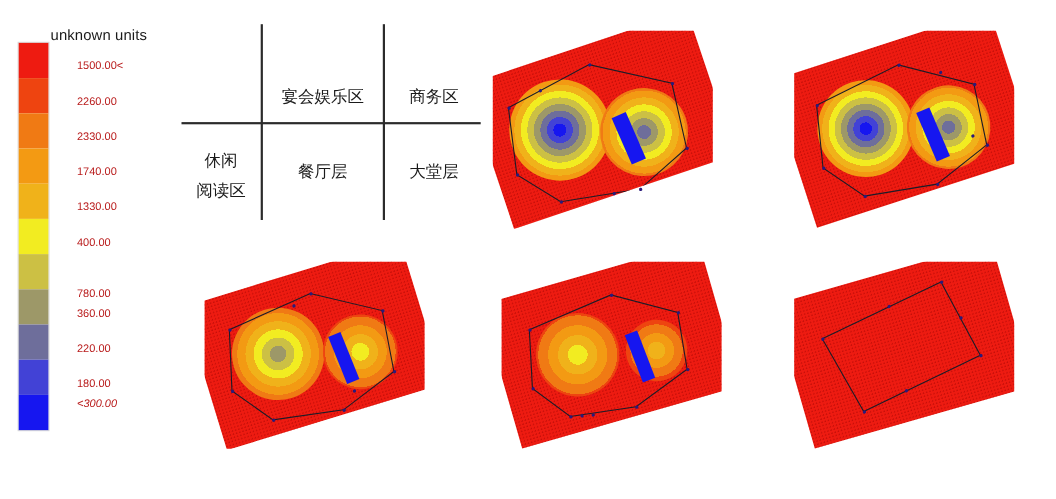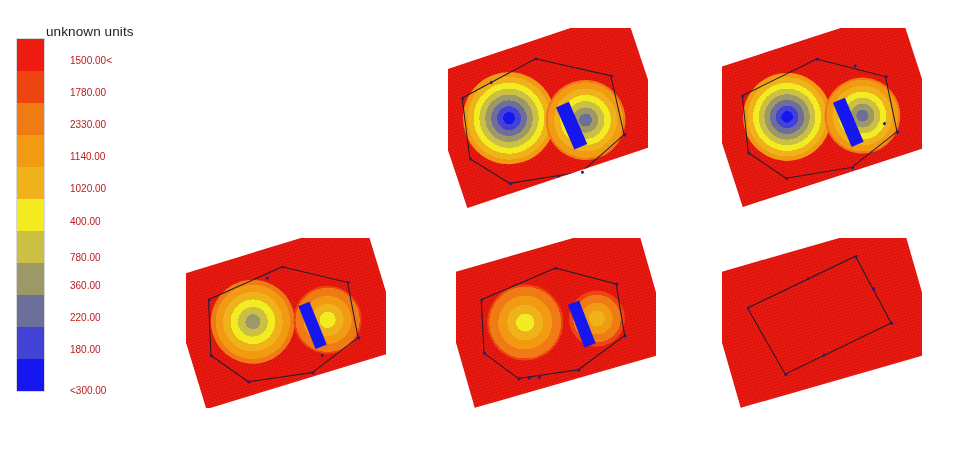--- a/index.html
+++ b/index.html
@@ -83,33 +83,46 @@
         <div class="swatch" style="background: rgb(240, 178, 26);"></div>
         <div class="swatch" style="background: rgb(242, 236, 33);"></div>
         <div class="swatch" style="background: rgb(204, 192, 68);"></div>
         <div class="swatch" style="background: rgb(157, 152, 104);"></div>
         <div class="swatch" style="background: rgb(110, 110, 155);"></div>
         <div class="swatch" style="background: rgb(66, 66, 214);"></div>
         <div class="swatch" style="background: rgb(22, 22, 240);"></div>
       </div>
     <div id="legend-labels">
         <div class="legend-label" style="top: 17.7px;">1500.00&lt;</div>
-        <div class="legend-label" style="top: 49.8818px;">1780.00</div>
+        <div class="legend-label" style="top: 49.8818px;">2260.00</div>
         <div class="legend-label" style="top: 82.0636px;">2330.00</div>
-        <div class="legend-label" style="top: 114.245px;">1140.00</div>
-        <div class="legend-label" style="top: 146.427px;">1020.00</div>
+        <div class="legend-label" style="top: 114.245px;">1740.00</div>
+        <div class="legend-label" style="top: 146.427px;">1330.00</div>
         <div class="legend-label" style="top: 178.609px;">400.00</div>
-        <div class="legend-label" style="top: 215px;">780.00</div>
+        <div class="legend-label" style="top: 225px;">780.00</div>
         <div class="legend-label" style="top: 242.973px;">360.00</div>
         <div class="legend-label" style="top: 275.155px;">220.00</div>
         <div class="legend-label" style="top: 307.336px;">180.00</div>
-        <div class="legend-label" style="top: 348px;">&lt;300.00</div>
+        <div class="legend-label" style="top: 325px; font-style: italic;">&lt;300.00</div>
       </div>
   </div>
 
+  <div id="zone-table">
+    <div class="tline" style="left:0px;top:89px;width:272px;height:2px;"></div>
+    <div class="tline" style="left:72px;top:0px;width:2px;height:178px;"></div>
+    <div class="tline" style="left:183px;top:0px;width:2px;height:178px;"></div>
+
+    <div class="tcell" style="left:76px;top:55px;width:105px;">宴会娱乐区</div>
+    <div class="tcell" style="left:187px;top:55px;width:85px;">商务区</div>
+
+    <div class="tcell" style="left:0px;top:113px;width:72px;">休闲</div>
+    <div class="tcell" style="left:0px;top:140px;width:72px;">阅读区</div>
+    <div class="tcell" style="left:76px;top:123px;width:105px;">餐厅层</div>
+    <div class="tcell" style="left:187px;top:123px;width:85px;">大堂层</div>
+  </div>
 
   <div class="panel" id="panel-1" style="left:448px;top:28px;width:200px;height:180px;">
       <div class="field">
         <div class="slab" style="left: -8px; top: 12px; width: 212px; height: 138px; transform: rotate(-18.5deg); transform-origin: 50% 50%;">
           <div style="position: absolute; left: 0px; top: 0px; width: 100%; height: 100%;">
             <div class="hot" style="left: 22px; top: 20px; width: 92px; height: 92px; background: radial-gradient(circle, rgb(22, 22, 240) 0%, rgb(22, 22, 240) 9.1%, rgb(66, 66, 214) 9.1%, rgb(66, 66, 214) 18.2%, rgb(110, 110, 155) 18.2%, rgb(110, 110, 155) 27.3%, rgb(157, 152, 104) 27.3%, rgb(157, 152, 104) 36.4%, rgb(204, 192, 68) 36.4%, rgb(204, 192, 68) 45.5%, rgb(242, 236, 33) 45.5%, rgb(242, 236, 33) 54.5%, rgb(240, 178, 26) 54.5%, rgb(240, 178, 26) 63.6%, rgb(243, 154, 19) 63.6%, rgb(243, 154, 19) 72.7%, rgb(240, 122, 20) 72.7%, rgb(240, 122, 20) 81.8%, rgb(238, 68, 16) 81.8%, rgb(238, 68, 16) 90.9%, rgb(238, 27, 17) 90.9%, rgb(238, 27, 17) 100%);"></div>
             <div class="hot" style="left: 100px; top: 52px; width: 80px; height: 80px; background: radial-gradient(circle, rgb(110, 110, 155) 0%, rgb(110, 110, 155) 11.1%, rgb(157, 152, 104) 11.1%, rgb(157, 152, 104) 22.2%, rgb(204, 192, 68) 22.2%, rgb(204, 192, 68) 33.3%, rgb(242, 236, 33) 33.3%, rgb(242, 236, 33) 44.4%, rgb(240, 178, 26) 44.4%, rgb(240, 178, 26) 55.6%, rgb(243, 154, 19) 55.6%, rgb(243, 154, 19) 66.7%, rgb(240, 122, 20) 66.7%, rgb(240, 122, 20) 77.8%, rgb(238, 68, 16) 77.8%, rgb(238, 68, 16) 88.9%, rgb(238, 27, 17) 88.9%, rgb(238, 27, 17) 100%);"></div>
             <div class="bar" style="left: 118px; top: 70px; width: 14px; height: 46px; transform: rotate(-5deg); background: rgb(22, 22, 240);"></div>
             <svg class="outline" viewBox="0 0 212 138" preserveAspectRatio="none">
               <polygon points="30,32 112,18 178,58 172,118 120,140 48,128 18,92" fill="none" stroke="#1c1c28" stroke-width="1"></polygon>

